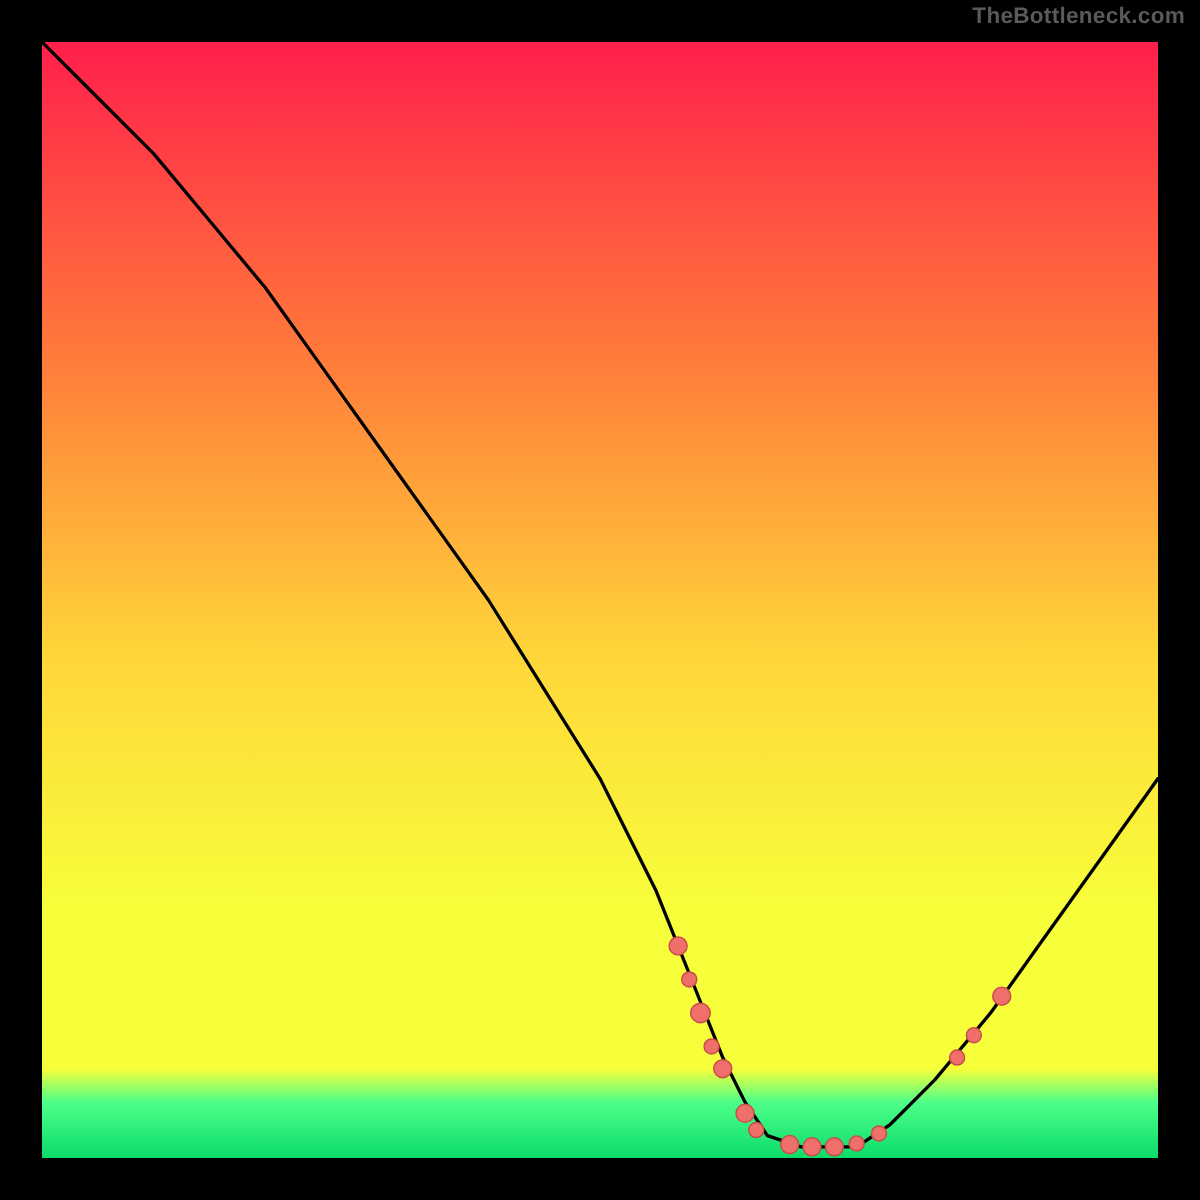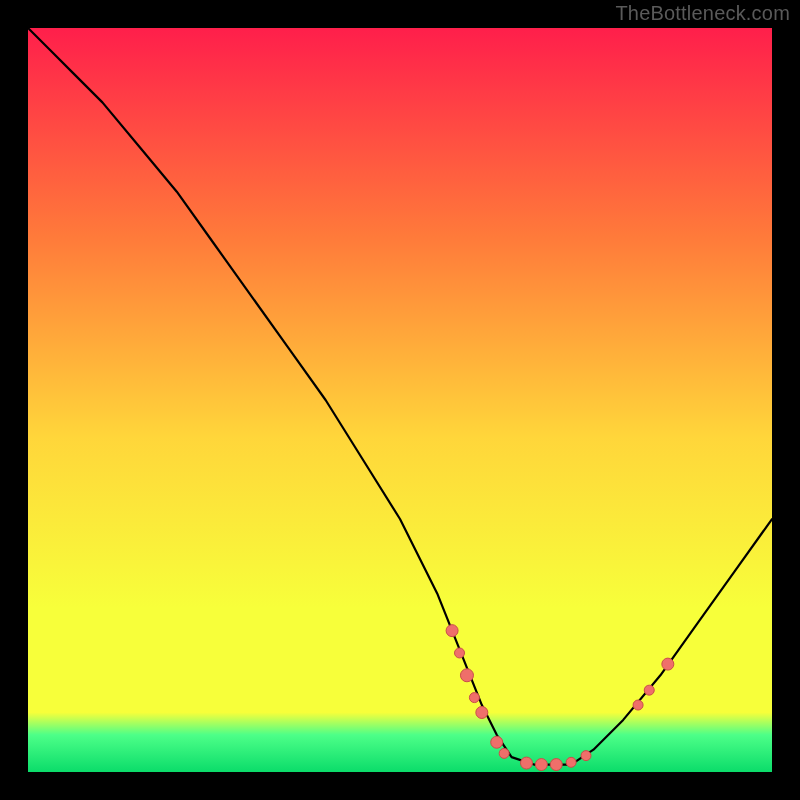--- a/index.html
+++ b/index.html
@@ -8,22 +8,22 @@
     position: relative;
     width: 800px;
     height: 800px;
     background: #000;
   }
   .attribution {
     position: absolute;
     top: 2px;
     right: 10px;
     font-family: Arial, Helvetica, sans-serif;
-    font-size: 20px;
-    font-weight: normal;
+    font-size: 15px;
+    font-weight: bold;
     color: #5a5a5a;
     letter-spacing: 0.2px;
   }
   .plot {
     position: absolute;
     left: 28px;
     top: 28px;
     width: 744px;
     height: 744px;
   }

